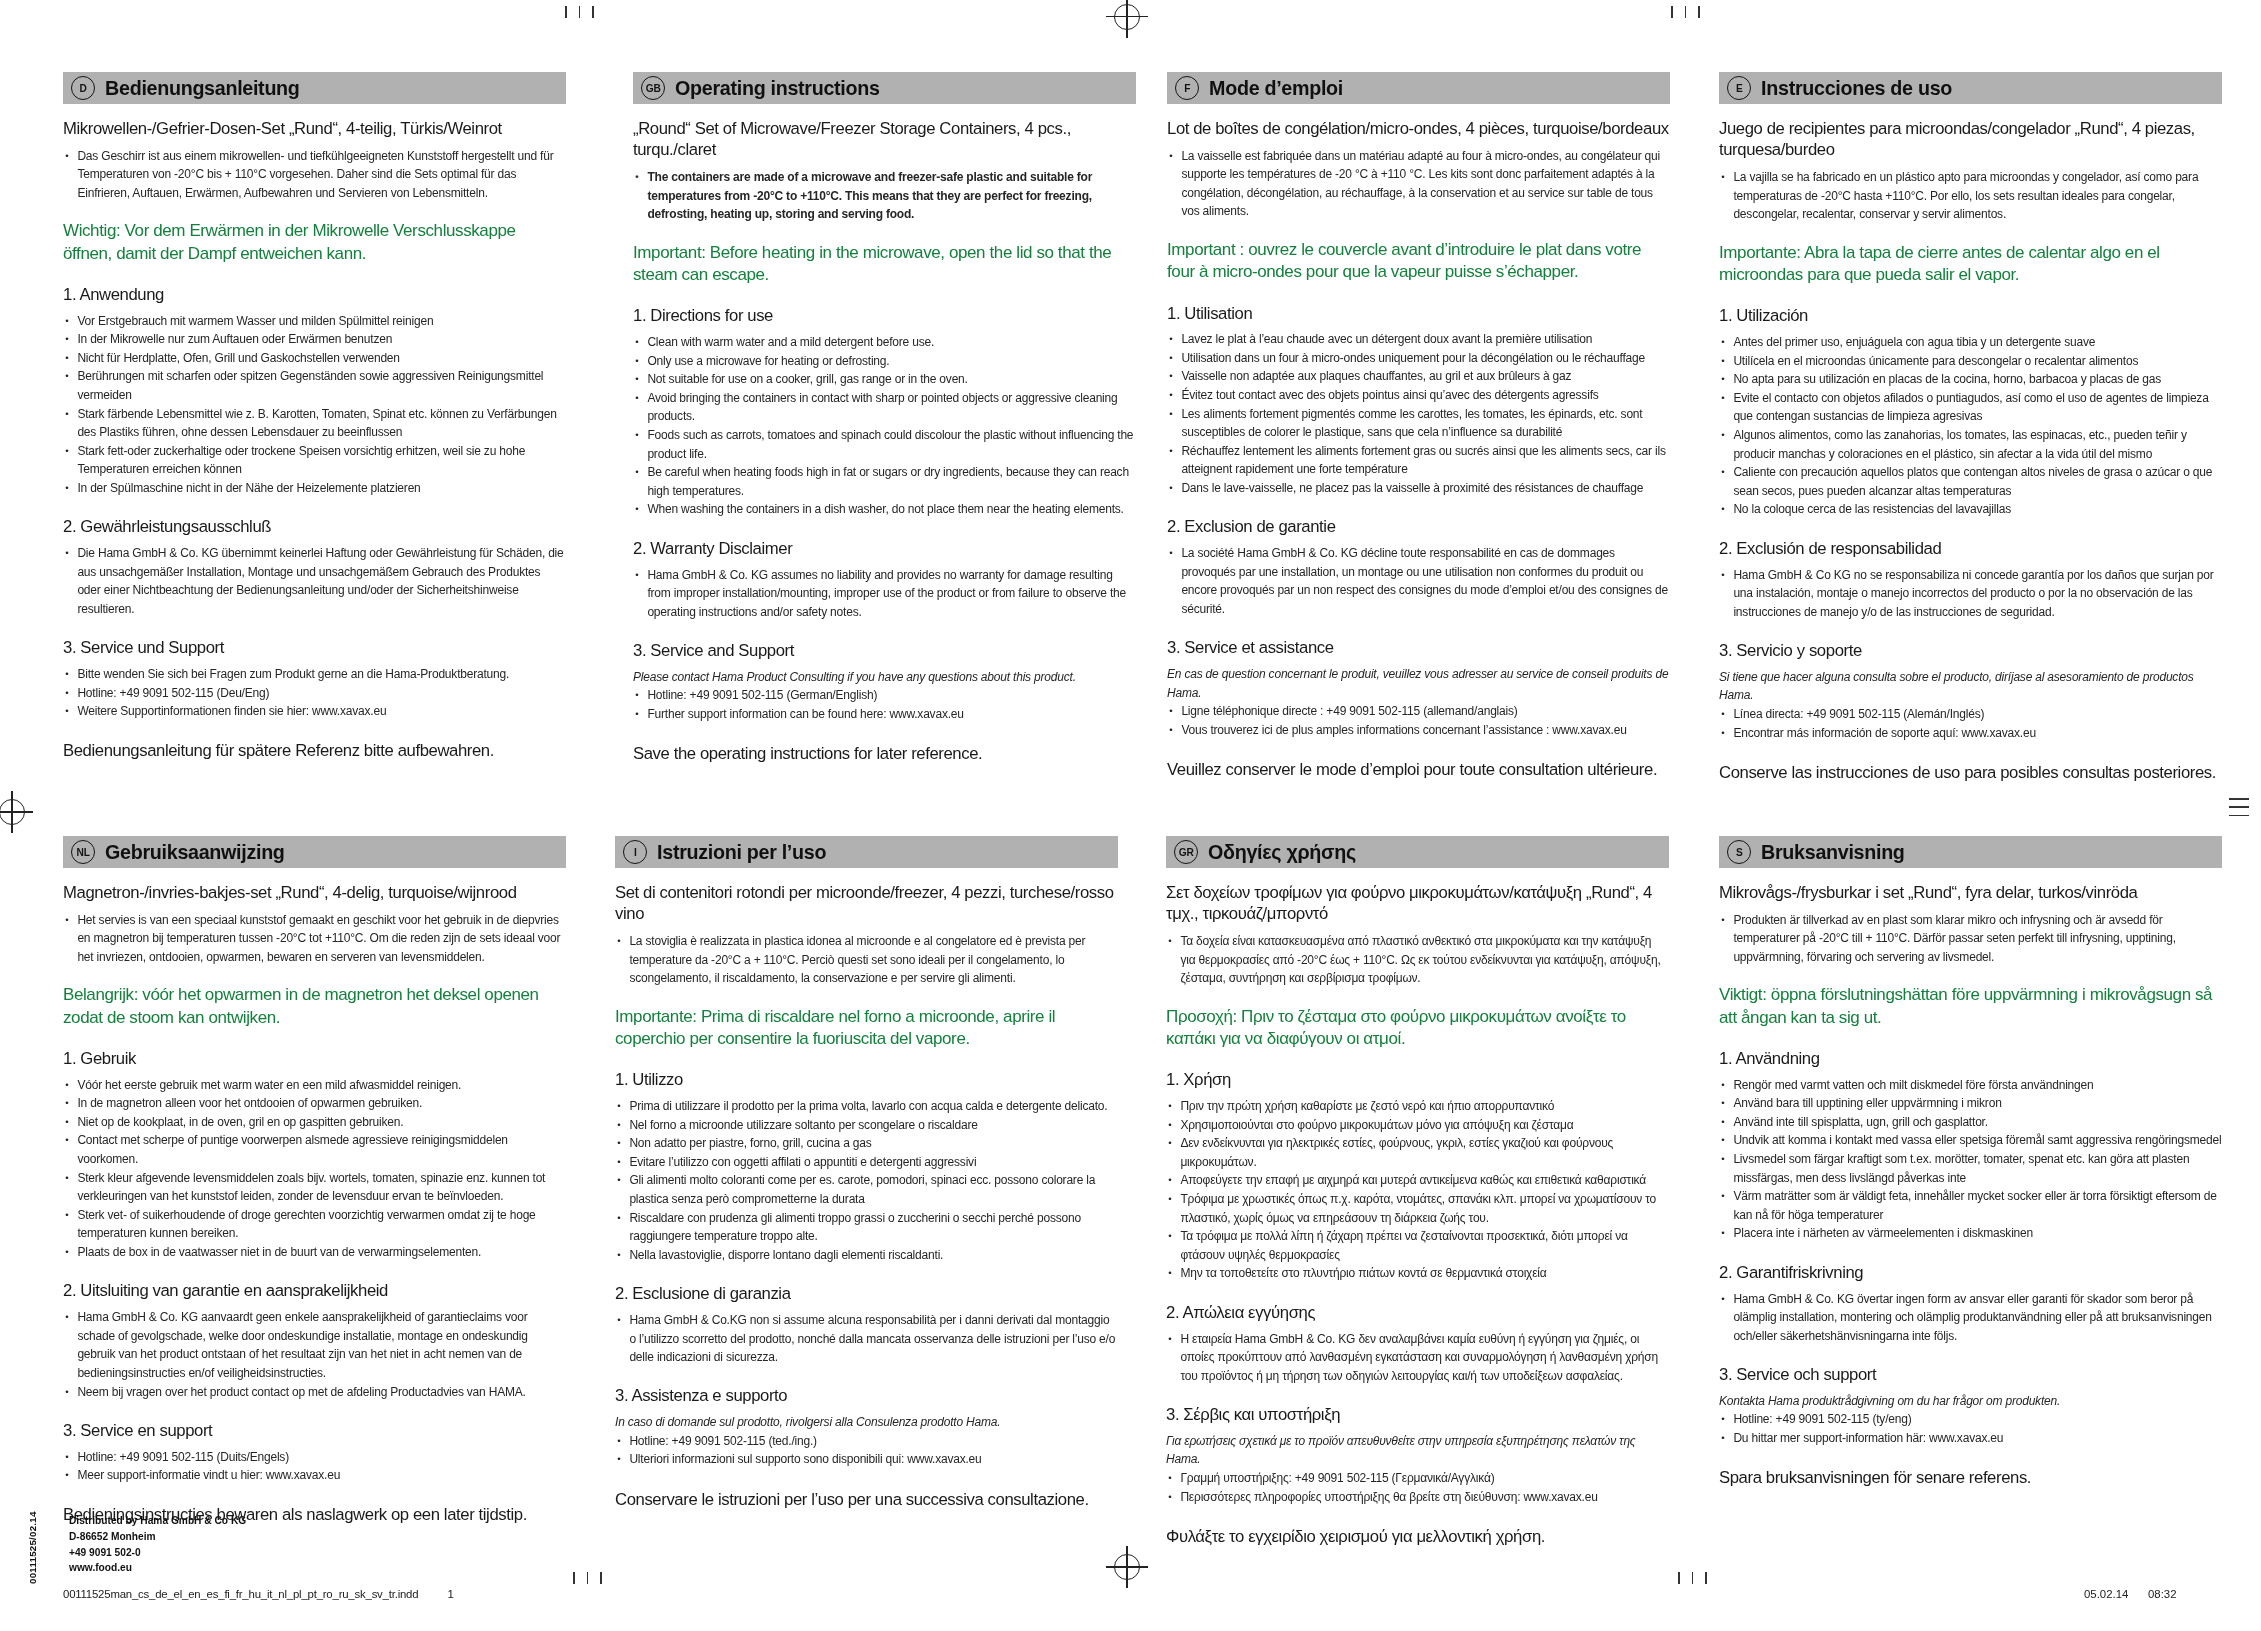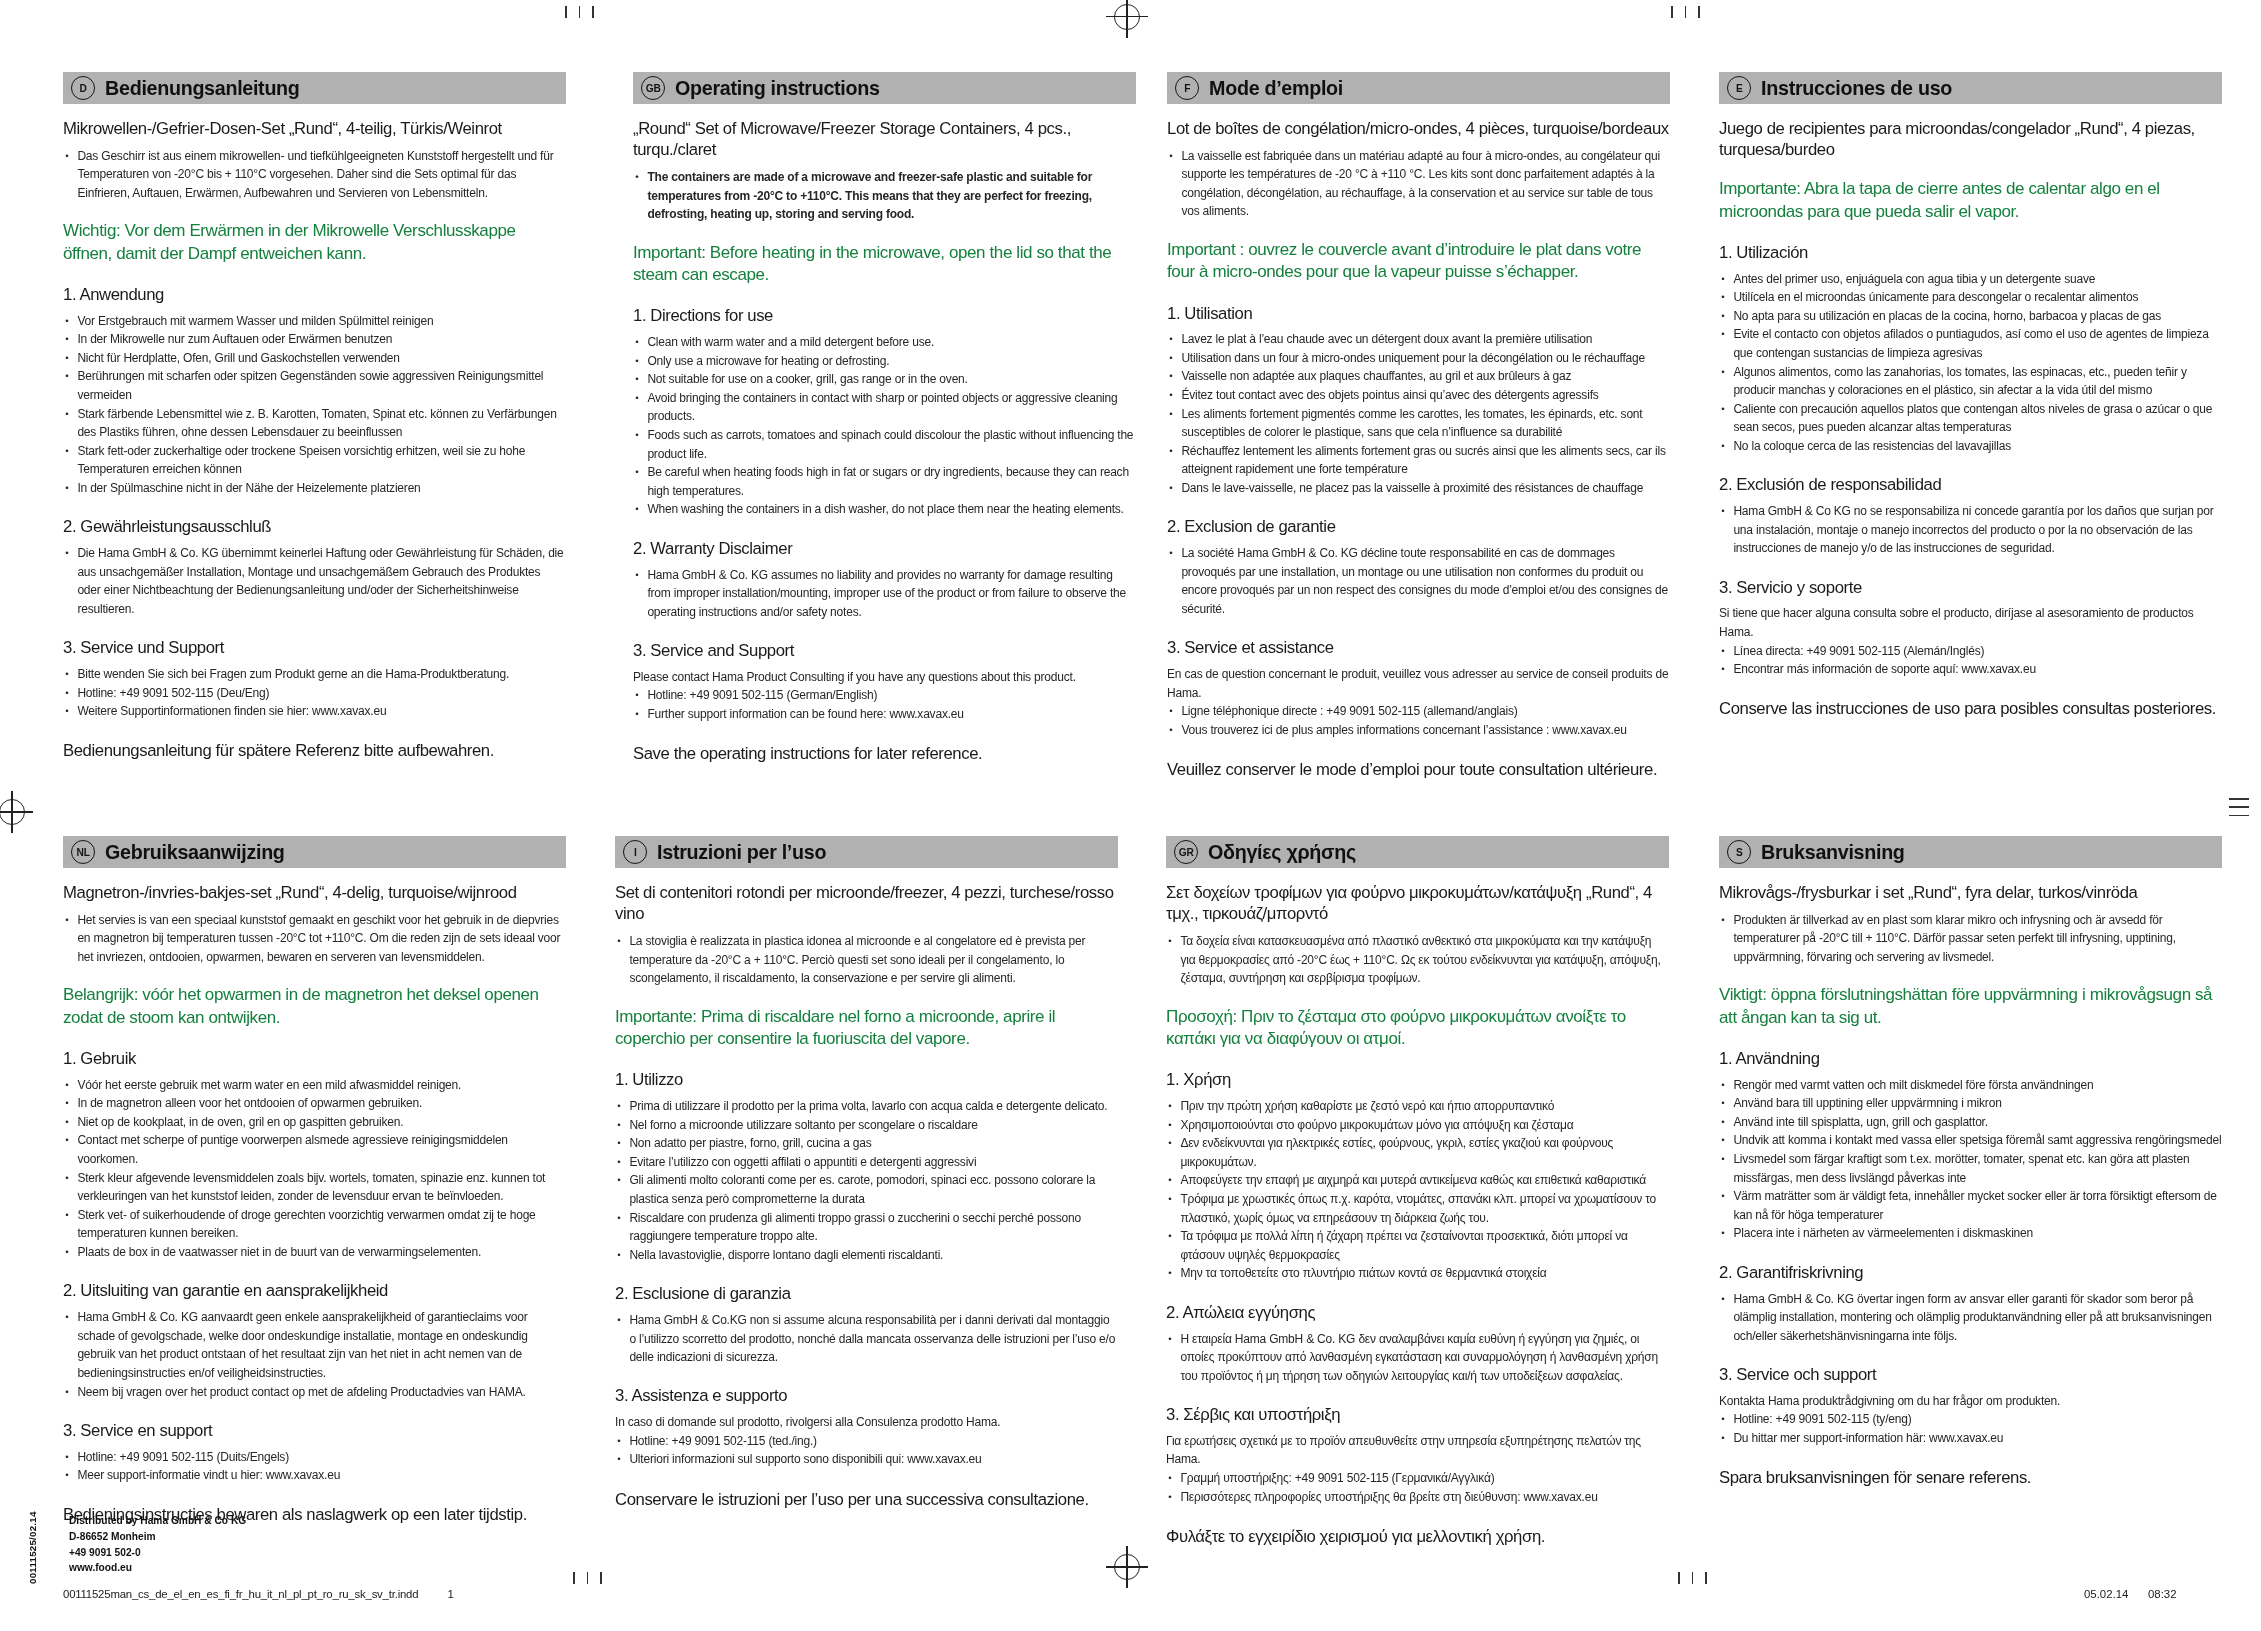--- a/index.html
+++ b/index.html
@@ -12,21 +12,21 @@
   .lang-circle{width:22px;height:22px;min-width:22px;border:1.9px solid #141414;border-radius:50%;
                display:flex;align-items:center;justify-content:center;font-weight:bold;font-size:10.2px;color:#141414;background:transparent;}
   .lang-title{font-weight:bold;font-size:19.7px;letter-spacing:-0.3px;color:#101010;}
   .sec-title{font-size:16.7px;line-height:1.28;letter-spacing:-0.4px;margin:13.6px 0 7.6px 0;font-weight:normal;color:#1a1a1a;}
   ul.bullets{list-style:none;margin:0;padding:0;}
   ul.bullets li{position:relative;padding-left:14.4px;font-size:12px;line-height:1.55;letter-spacing:-0.2px;color:#262626;}
   ul.bullets li::before{content:"•";position:absolute;left:2.3px;top:0;font-size:9.8px;line-height:1.9;}
   ul.bullets.bold-intro li{font-weight:bold;}
   .important{font-size:17px;line-height:1.32;letter-spacing:-0.4px;margin:18px 0 18px 0;color:#15803d;}
   .block-heading{font-size:16.7px;letter-spacing:-0.4px;margin:19.7px 0 6.8px 0;font-weight:normal;color:#1a1a1a;}
-  .lead{font-size:12px;line-height:1.55;letter-spacing:-0.2px;margin:0;color:#262626;}
+  .lead{font-size:12px;line-height:1.55;letter-spacing:-0.2px;margin:0;color:#262626;font-style:italic;}
   .save-note{font-size:16.7px;line-height:1.3;letter-spacing:-0.4px;margin-top:19.7px;color:#1a1a1a;}
   
   .reg-cross{position:absolute;width:42px;height:42px;}
   .reg-cross .c{position:absolute;left:8.3px;top:8.3px;width:24px;height:24px;border:1.2px solid #222;border-radius:50%;}
   .reg-cross .h{position:absolute;left:0;top:20.4px;width:42px;height:1.2px;background:#222;}
   .reg-cross .v{position:absolute;left:20.4px;top:0;width:1.2px;height:42px;background:#222;}
   .tick-group{position:absolute;display:flex;gap:12px;}
   .tick-group div{width:1.5px;height:12px;background:#333;}
   .hline-group{position:absolute;display:flex;flex-direction:column;gap:6.8px;}
   .hline-group div{width:19.7px;height:1.5px;background:#333;}
@@ -180,20 +180,23 @@
           <li>Vous trouverez ici de plus amples informations concernant l’assistance : www.xavax.eu</li>
         </ul>
         <p class="save-note">Veuillez conserver le mode d’emploi pour toute consultation ultérieure.</p>
       </section>
       <section class="lang-section pos-3">
         <div class="lang-header">
           <span class="lang-circle">E</span>
           <span class="lang-title">Instrucciones de uso</span>
         </div>
         <h1 class="sec-title">Juego de recipientes para microondas/congelador „Rund“, 4 piezas, turquesa/burdeo</h1>
+        <ul class="bullets">
+          <li>La vajilla se ha fabricado en un plástico apto para microondas y congelador, así como para temperaturas de -20°C hasta +110°C. Por ello, los sets resultan ideales para congelar, descongelar, recalentar, conservar y servir alimentos.</li>
+        </ul>
         <p class="important">Importante: Abra la tapa de cierre antes de calentar algo en el microondas para que pueda salir el vapor.</p>
         <h2 class="block-heading">1. Utilización</h2>
         <ul class="bullets">
           <li>Antes del primer uso, enjuáguela con agua tibia y un detergente suave</li>
           <li>Utilícela en el microondas únicamente para descongelar o recalentar alimentos</li>
           <li>No apta para su utilización en placas de la cocina, horno, barbacoa y placas de gas</li>
           <li>Evite el contacto con objetos afilados o puntiagudos, así como el uso de agentes de limpieza que contengan sustancias de limpieza agresivas</li>
           <li>Algunos alimentos, como las zanahorias, los tomates, las espinacas, etc., pueden teñir y producir manchas y coloraciones en el plástico, sin afectar a la vida útil del mismo</li>
           <li>Caliente con precaución aquellos platos que contengan altos niveles de grasa o azúcar o que sean secos, pues pueden alcanzar altas temperaturas</li>
           <li>No la coloque cerca de las resistencias del lavavajillas</li>

